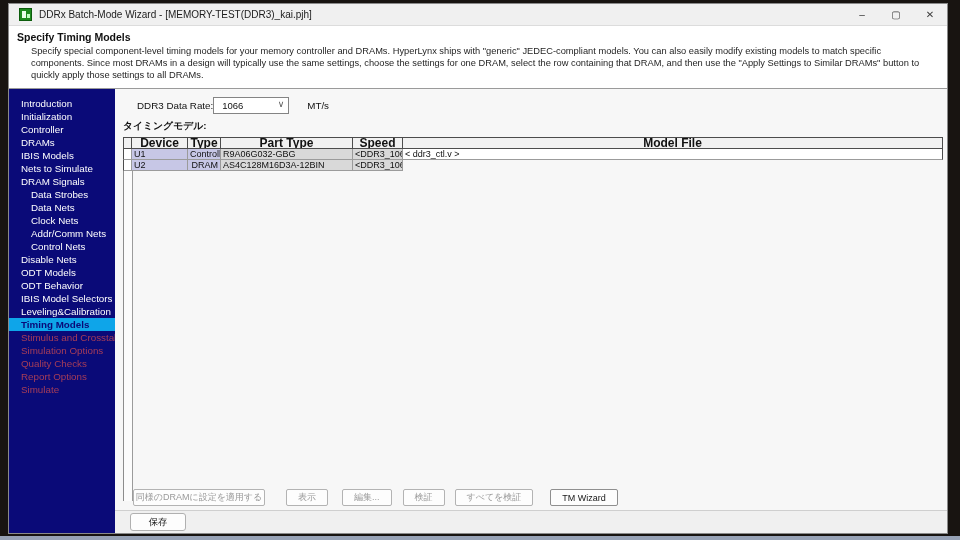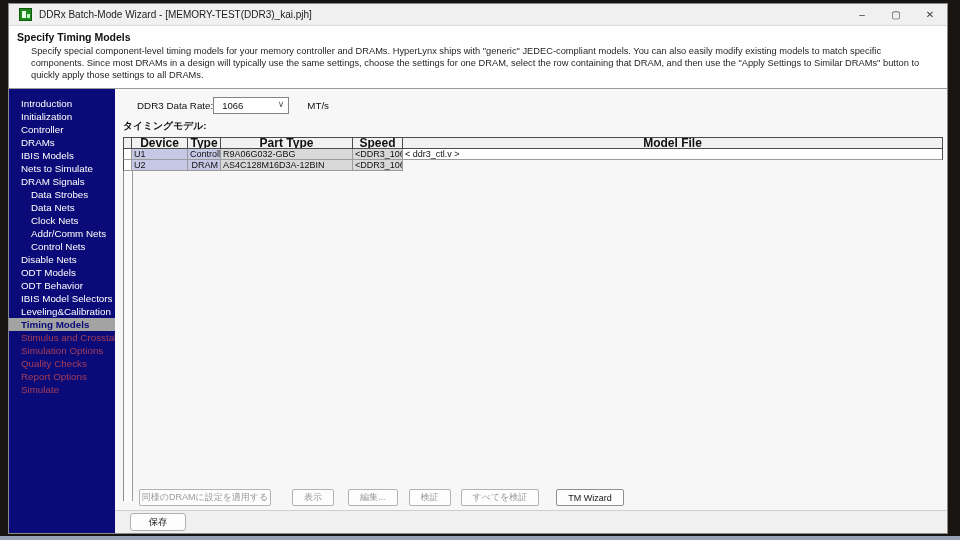--- a/index.html
+++ b/index.html
@@ -22,21 +22,21 @@
                padding:5px 10px 6px 8px; flex:0 0 auto; }
   .header-title { font-size:10.5px; font-weight:bold; color:#101010; }
   .header-desc { font-size:9.3px; color:#1f1f1f; margin:3px 4px 0 14px; line-height:1.28; max-width:912px; }
   
   .body { flex:1; display:flex; min-height:0; }
   .sidebar { width:106px; background:#0a0a78; padding-top:8px; flex:0 0 auto; }
   .nav-item { font-size:9.8px; color:#ffffff; padding:1px 0 1px 12px; height:13px; line-height:11px;
               white-space:nowrap; cursor:default; }
   .nav-item.indent { padding-left:22px; }
   .nav-item.pending { color:#a63d58; }
-  .nav-item.selected { background:#a3a3a3; color:#0a0a78; font-weight:bold; }
+  .nav-item.selected { background:#0ea5e9; color:#0a0a78; font-weight:bold; }
   .main { flex:1; position:relative; background:#f7f7f7; }
   
   .rate-row { position:absolute; left:22px; top:8px; display:flex; align-items:center; font-size:9.8px; color:#111; }
   .combo { width:76px; height:17px; background:#ffffff; border:1px solid #848484;
            display:flex; align-items:center; font-size:9.5px; padding-left:8px; position:relative; }
   .combo .chev { position:absolute; right:4px; top:1px; color:#555; font-size:9px; }
   .rate-unit { margin-left:18px; }
   .tbl-label { position:absolute; left:8px; top:31px; font-size:9.8px; font-weight:bold; color:#111; }
   
   .grid { position:absolute; left:8px; right:4px; top:48px; }
@@ -49,21 +49,21 @@
         white-space:nowrap; overflow:hidden; }
   .w-sel { width:9px; flex:0 0 auto; } .w-dev { width:56px; flex:0 0 auto; } .w-type { width:33px; flex:0 0 auto; }
   .w-part { width:132px; flex:0 0 auto; } .w-speed { width:50px; flex:0 0 auto; } .w-model { flex:1; }
   .c-sel { background:#ffffff; border-left:1px solid #4c4c4c; padding:0; }
   .c-dev, .c-type { background:#c7c7e6; }
   .c-type { text-align:right; }
   .c-part, .c-speed { background:#d9d9d9; }
   .c-model { background:#ffffff; border-right:1px solid #4c4c4c; }
   .grid-ext { width:10px; height:330px; border-left:1px solid #8d8d8d; border-right:1px solid #9b9b9b; background:#fcfcfc; }
   
-  .actions { position:absolute; left:24px; bottom:27px; display:flex; align-items:center; }
+  .actions { position:absolute; left:18px; bottom:27px; display:flex; align-items:center; }
   .btn { height:17px; display:flex; align-items:center; justify-content:center; background:#fdfdfd;
          border:1px solid #b3b3b3; border-radius:2px; font-size:9px; padding:0 11px; color:#9a9a9a; cursor:default; }
   .btn.apply { width:132px; padding:0; }
   .actions .btn:nth-child(2) { margin-left:21px; }
   .actions .btn:nth-child(3) { margin-left:14px; }
   .actions .btn:nth-child(4) { margin-left:11px; }
   .actions .btn:nth-child(5) { margin-left:10px; }
   .actions .btn:nth-child(6) { margin-left:17px; }
   .btn.enabled { color:#161616; border-color:#8f8f8f; }
   

